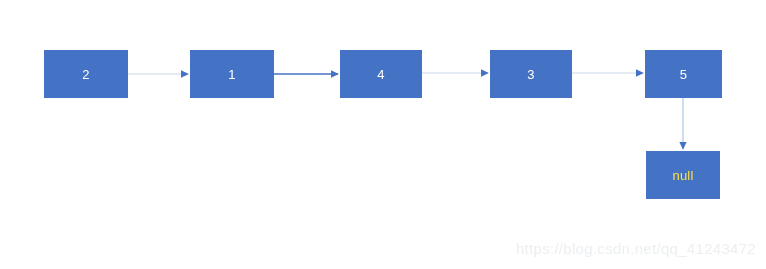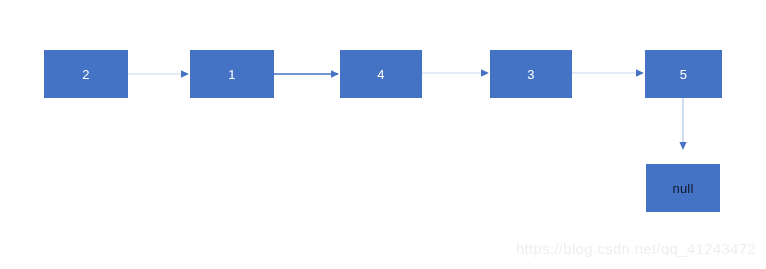--- a/index.html
+++ b/index.html
@@ -89,20 +89,20 @@
       </div>
       <div class="node-box" style="left: 340px; top: 50px; width: 82px; height: 48px; background: rgb(68, 114, 196); color: rgb(255, 255, 255);">
         <span>4</span>
       </div>
       <div class="node-box" style="left: 490px; top: 50px; width: 82px; height: 48px; background: rgb(68, 114, 196); color: rgb(255, 255, 255);">
         <span>3</span>
       </div>
       <div class="node-box" style="left: 645px; top: 50px; width: 77px; height: 48px; background: rgb(68, 114, 196); color: rgb(255, 255, 255);">
         <span>5</span>
       </div>
-      <div class="node-box" style="left: 646px; top: 164px; width: 74px; height: 48px; background: rgb(68, 114, 196); color: #0f172a;">
+      <div class="node-box" style="left: 646px; top: 151px; width: 74px; height: 48px; background: rgb(68, 114, 196); color: #fde047;">
         <span>null</span>
       </div>
     </div>
 
   <div class="watermark">https://blog.csdn.net/qq_41243472</div>
 
 </div>
 
 </body></html>

